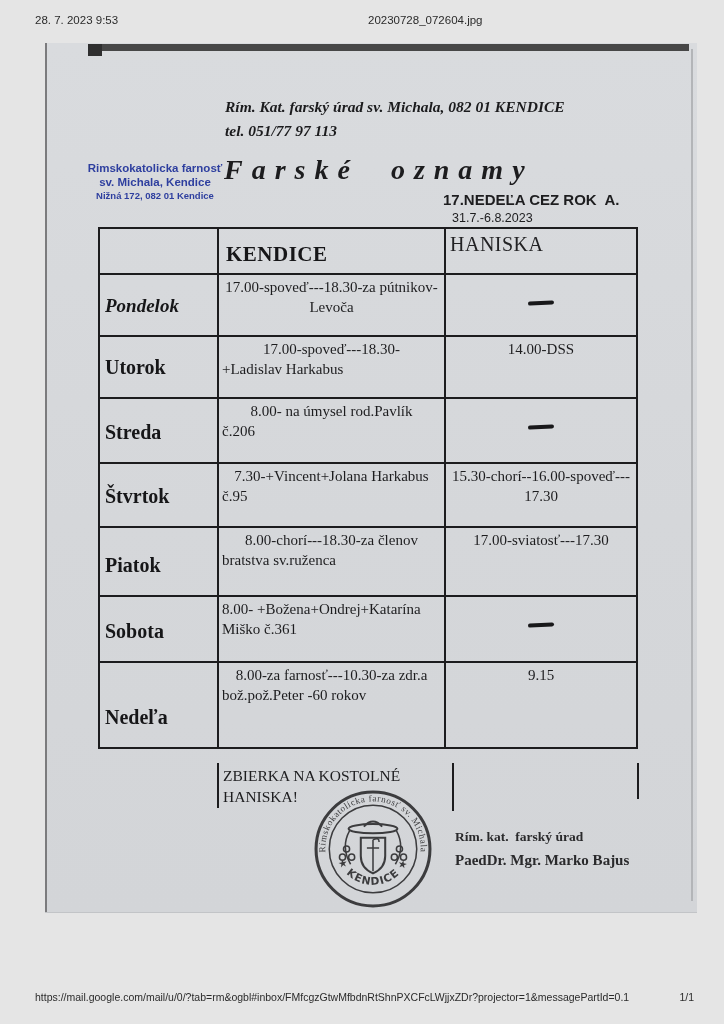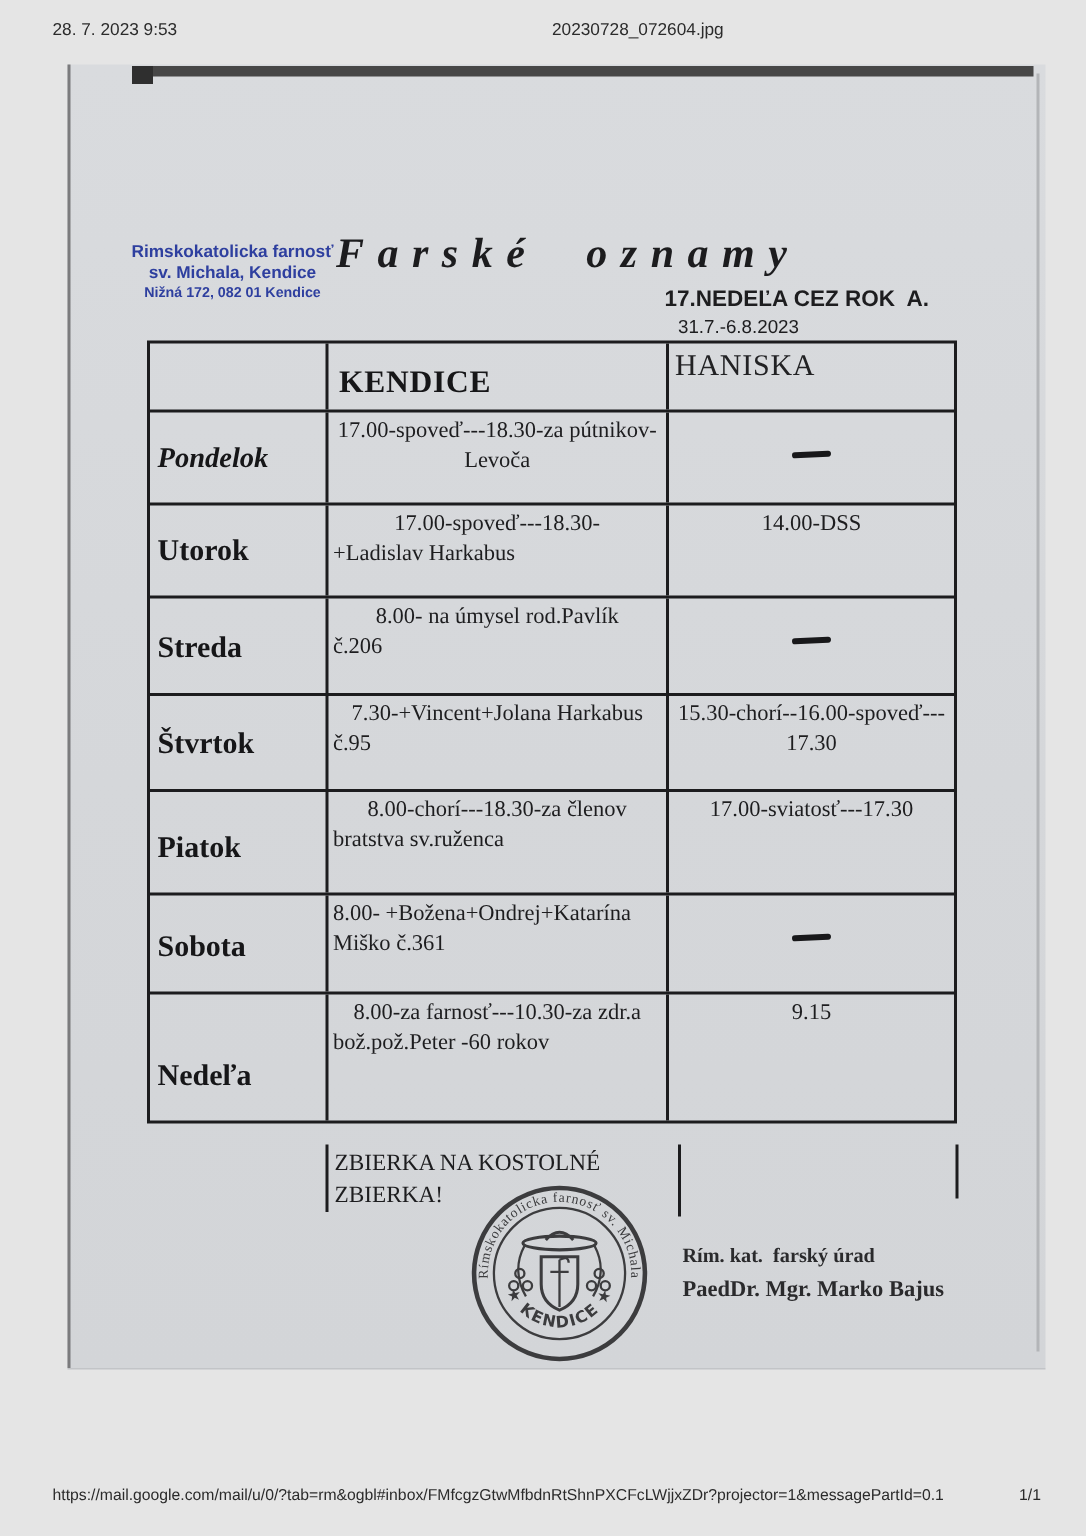--- a/index.html
+++ b/index.html
@@ -78,20 +78,24 @@
 
   <div class="print-hdr date">28. 7. 2023 9:53</div>
   <div class="print-hdr file">20230728_072604.jpg</div>
 
   <div id="paper">
     <div class="scan-top-bar"></div>
     <div class="scan-top-corner"></div>
     <div class="scan-left-edge"></div>
     <div class="scan-right-edge"></div>
 
+    <div class="letterhead">
+      <div>Rím. Kat. farský úrad sv. Michala, 082 01 KENDICE</div>
+      <div>tel. 051/77 97 113</div>
+    </div>
 
     <div class="blue-stamp">
       <div class="l1">Rimskokatolicka farnosť</div>
       <div class="l2">sv. Michala, Kendice</div>
       <div class="l3">Nižná 172, 082 01 Kendice</div>
     </div>
 
     <div class="doc-title">Farské oznamy</div>
     <div class="week-label">17.NEDEĽA CEZ ROK  A.</div>
     <div class="week-dates">31.7.-6.8.2023</div>
@@ -193,21 +197,21 @@
             </div>
           </div>
         </div>
     </div>
 
     <div class="stub s1"></div>
     <div class="stub s2"></div>
     <div class="stub s3"></div>
     <div class="collection">
       <div>ZBIERKA NA KOSTOLNÉ</div>
-      <div>ZBIERKA!</div>
+      <div>HANISKA!</div>
     </div>
 
     <svg id="round-stamp" width="120" height="120" viewBox="0 0 118 118" opacity="0.9">
       <g fill="none" stroke="#2c2c2e">
         <circle cx="59" cy="59" r="56" stroke-width="3"></circle>
         <circle cx="59" cy="59" r="43" stroke-width="1.5"></circle>
 
         <ellipse cx="59" cy="39" rx="24" ry="4.5" stroke-width="2"></ellipse>
         <path d="M 50,37 Q 59,27 68,37" stroke-width="2"></path>
 

